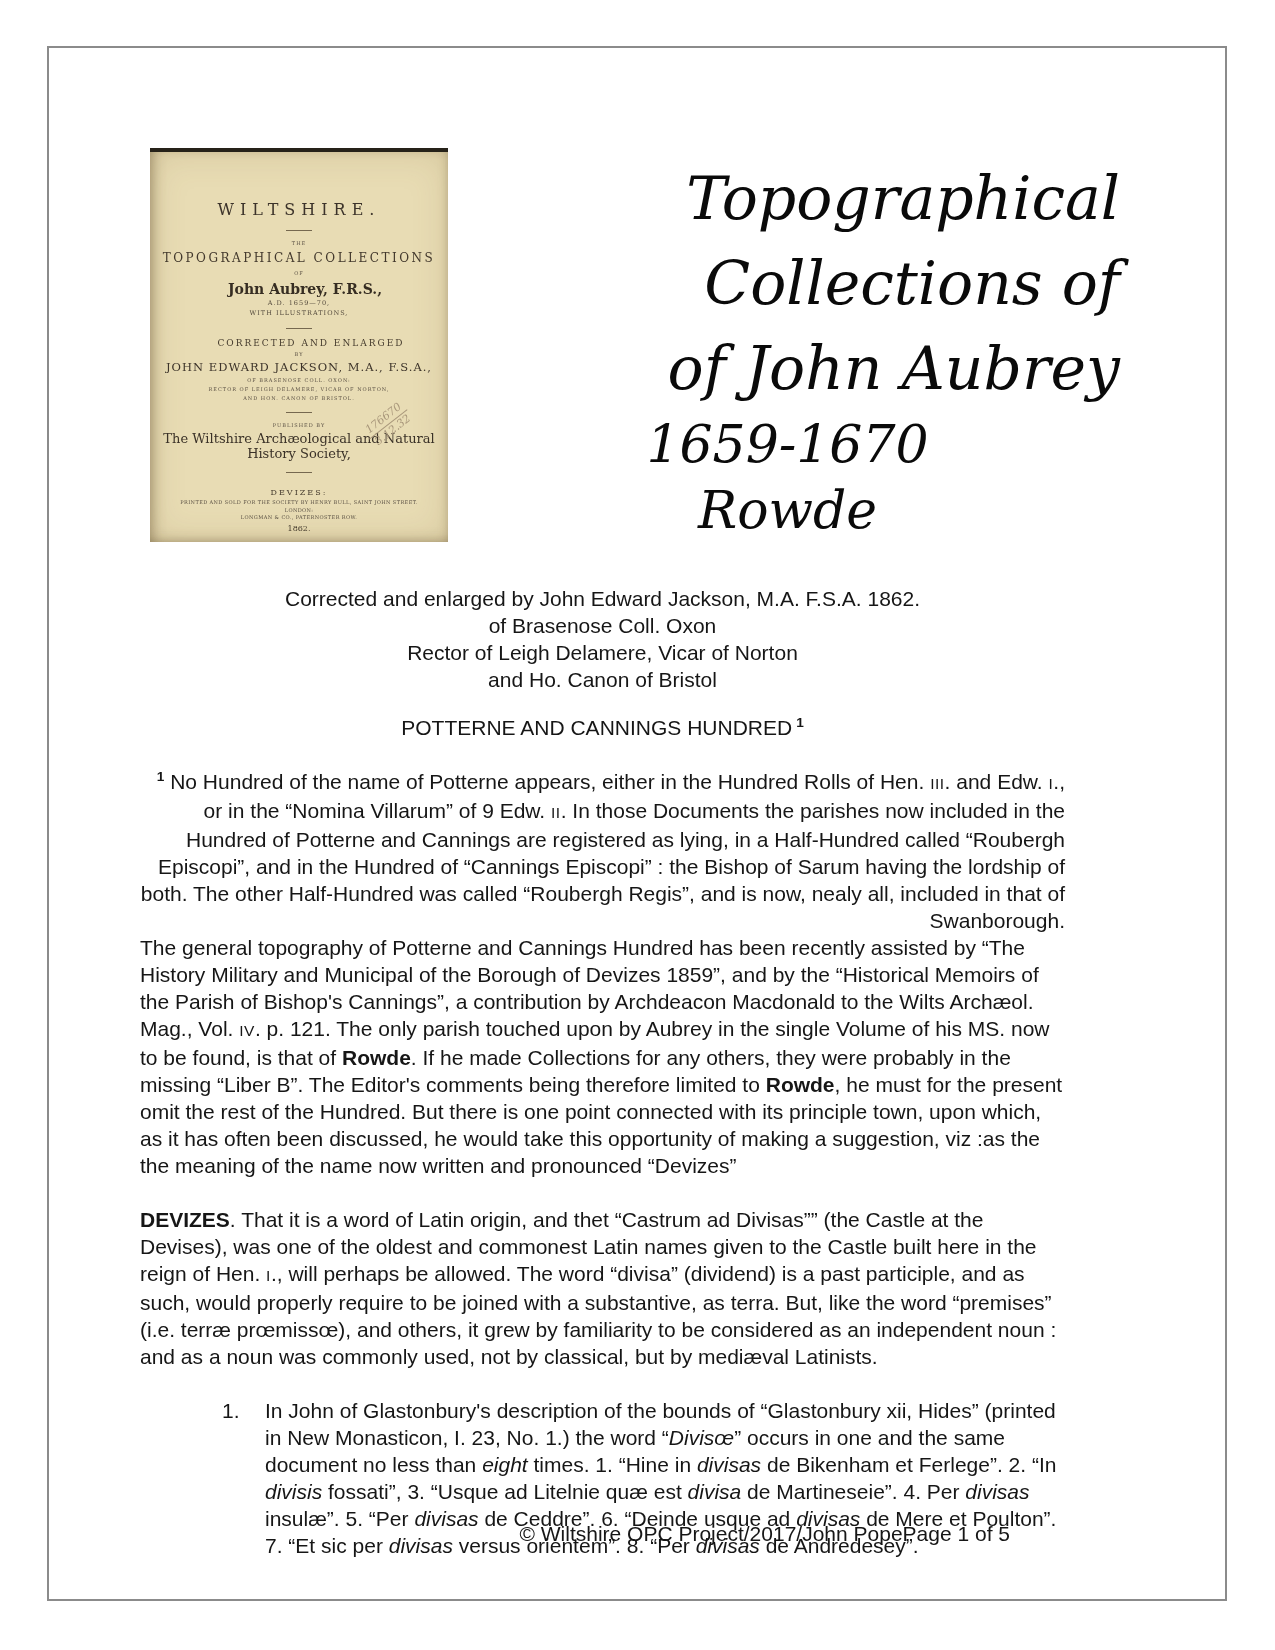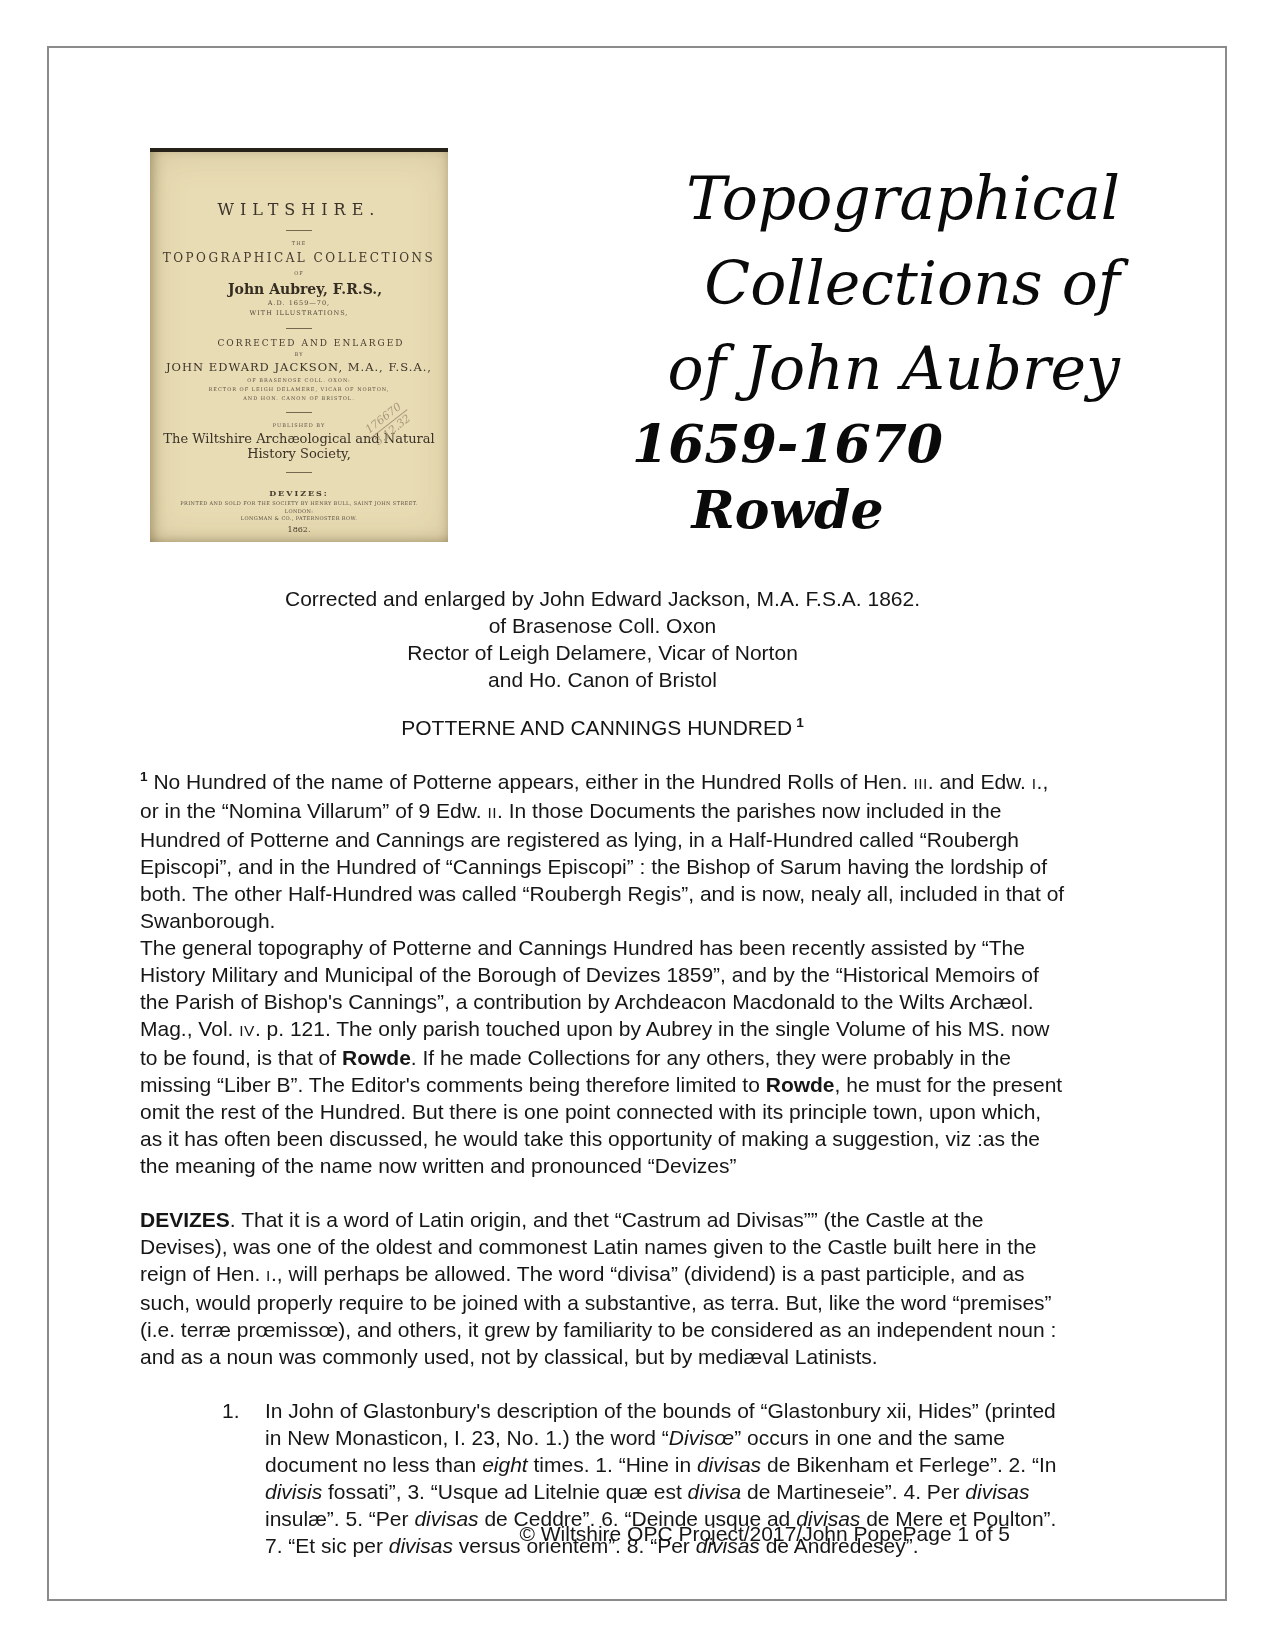--- a/index.html
+++ b/index.html
@@ -19,42 +19,42 @@
   .cover div{font-family:"DejaVu Serif",serif;}
   .cv-main{font-size:16px;letter-spacing:6px;color:#3c332a;}
   .cv-rule{width:26px;border-top:1px solid #75684f;margin:11px auto 9px auto;height:0;}
   .cv-tiny{font-size:5px;letter-spacing:1px;color:#5c5245;margin:3px 0;}
   .cv-l2{font-size:12px;letter-spacing:2.5px;margin:5px 0;color:#42382c;}
   .cv-bl{font-size:14px;font-weight:bold;margin:5px 0 2px 12px;color:#362d22;}
   .cv-small{font-size:6.5px;letter-spacing:1px;margin:2px 12px;color:#554b3d;}
   .cv-l3{font-size:9px;letter-spacing:2px;margin:4px 0 1px 0;padding-left:24px;}
   .cv-l4{font-size:11.5px;letter-spacing:1px;margin:3px 0;color:#3d342a;}
   .cv-bl2{font-size:13px;font-weight:normal;margin:3px 6px;color:#3a3127;}
-  .cv-dev{font-size:8px;letter-spacing:2px;margin:15px 0 2px 0;font-weight:bold;}
+  .cv-dev{font-size:8px;letter-spacing:2px;margin:15px 0 2px 0;}
   .cv-micro{font-size:5px;letter-spacing:.4px;margin:1.5px 0;color:#5c5245;}
   .cv-year{font-size:8px;margin-top:4px;}
   .pencil{position:absolute;left:214px;top:258px;transform:rotate(-38deg);
         color:#a8967a;font-size:11px;font-style:italic;text-align:center;line-height:13px;
         font-family:"DejaVu Serif",serif;}
   .pencil .pn1{border-bottom:1px solid #a8967a;padding:0 3px 1px 3px;}
 
   
   .title-block{position:absolute;left:455px;top:156px;width:665px;text-align:center;
         font-family:"DejaVu Serif",serif;font-style:italic;color:#0a0a0a;}
   .t-big{font-size:60px;line-height:85px;text-align:right;}
-  .t-small{font-size:52px;line-height:66px;font-weight:bold;}
+  .t-small{font-size:52px;line-height:66px;}
 
   
   .content{position:absolute;left:140px;top:0;width:925px;padding-top:585px;
         font-size:21px;line-height:27px;}
   .byline{text-align:center;}
   .heading{text-align:center;margin-top:16px;}
   .heading sup{font-weight:bold;font-size:.65em;margin-left:4px;}
   .body-para{margin:0;}
-  .first-para{margin-top:22px;}
+  .first-para{margin-top:22px;text-align:right;}
   .gap{margin-top:27px;}
   .b{font-weight:bold;}
   .i{font-style:italic;}
   .sc{font-size:.74em;letter-spacing:.5px;}
   .sup{vertical-align:super;font-size:.65em;}
 
   .olist{margin-top:27px;}
   .olist-item{display:flex;}
   .olist-marker{width:43px;margin-left:82px;flex:0 0 auto;}
   .olist-text{flex:1 1 auto;}

